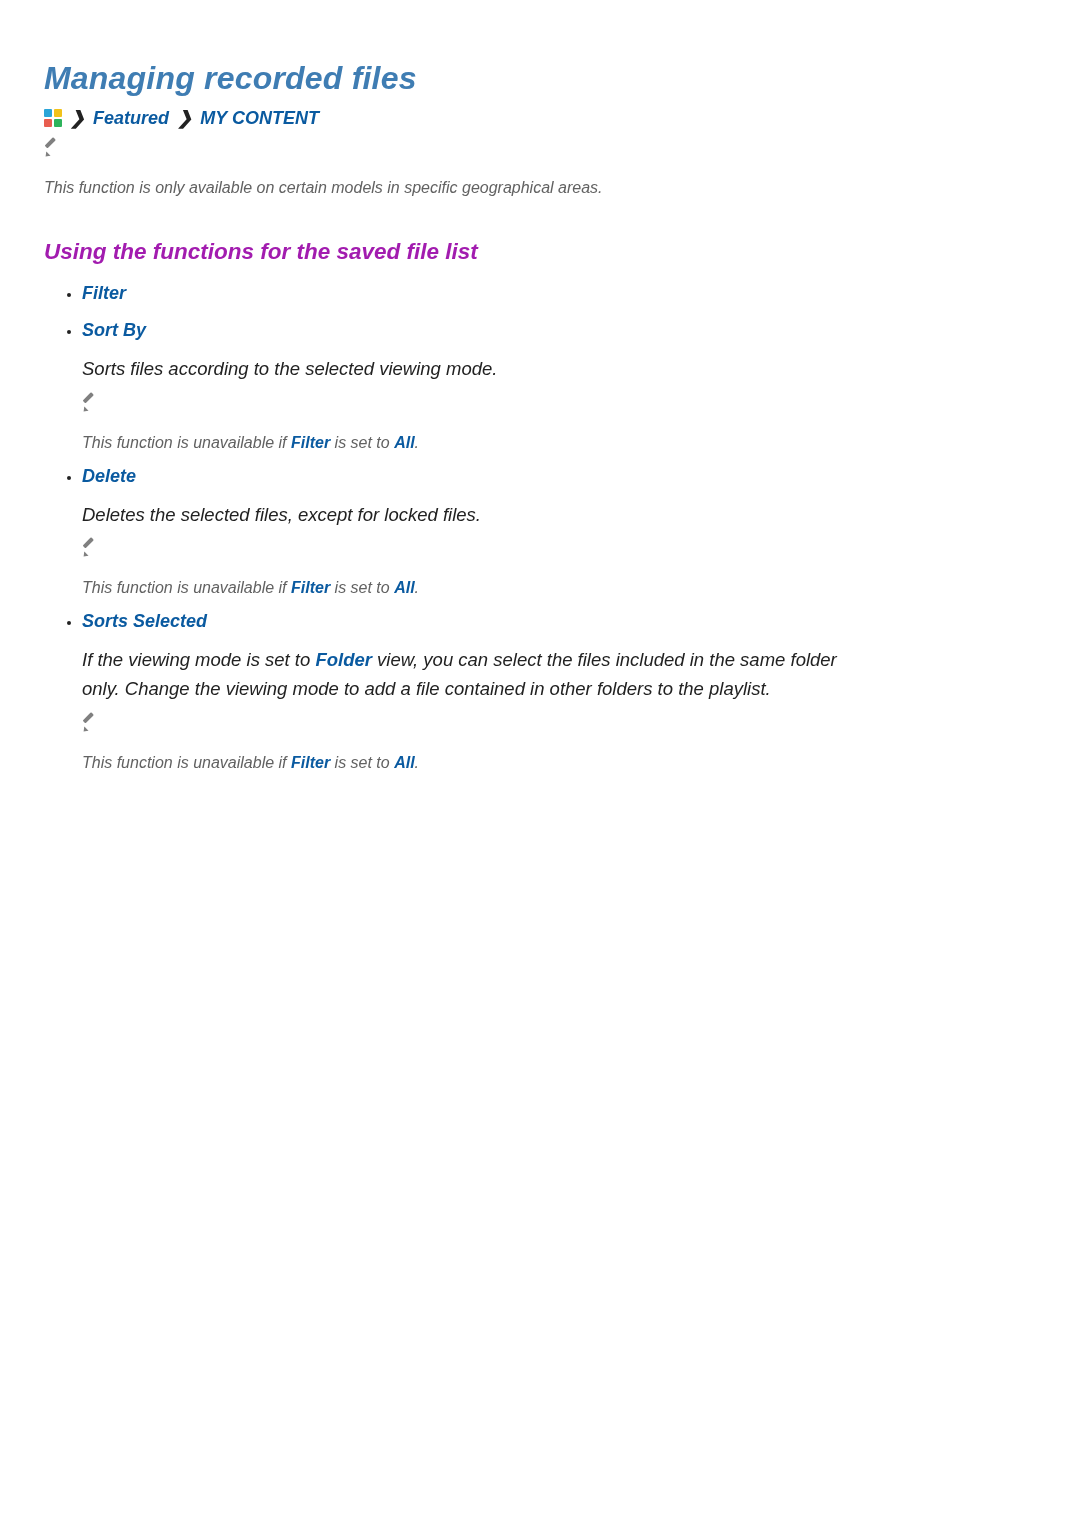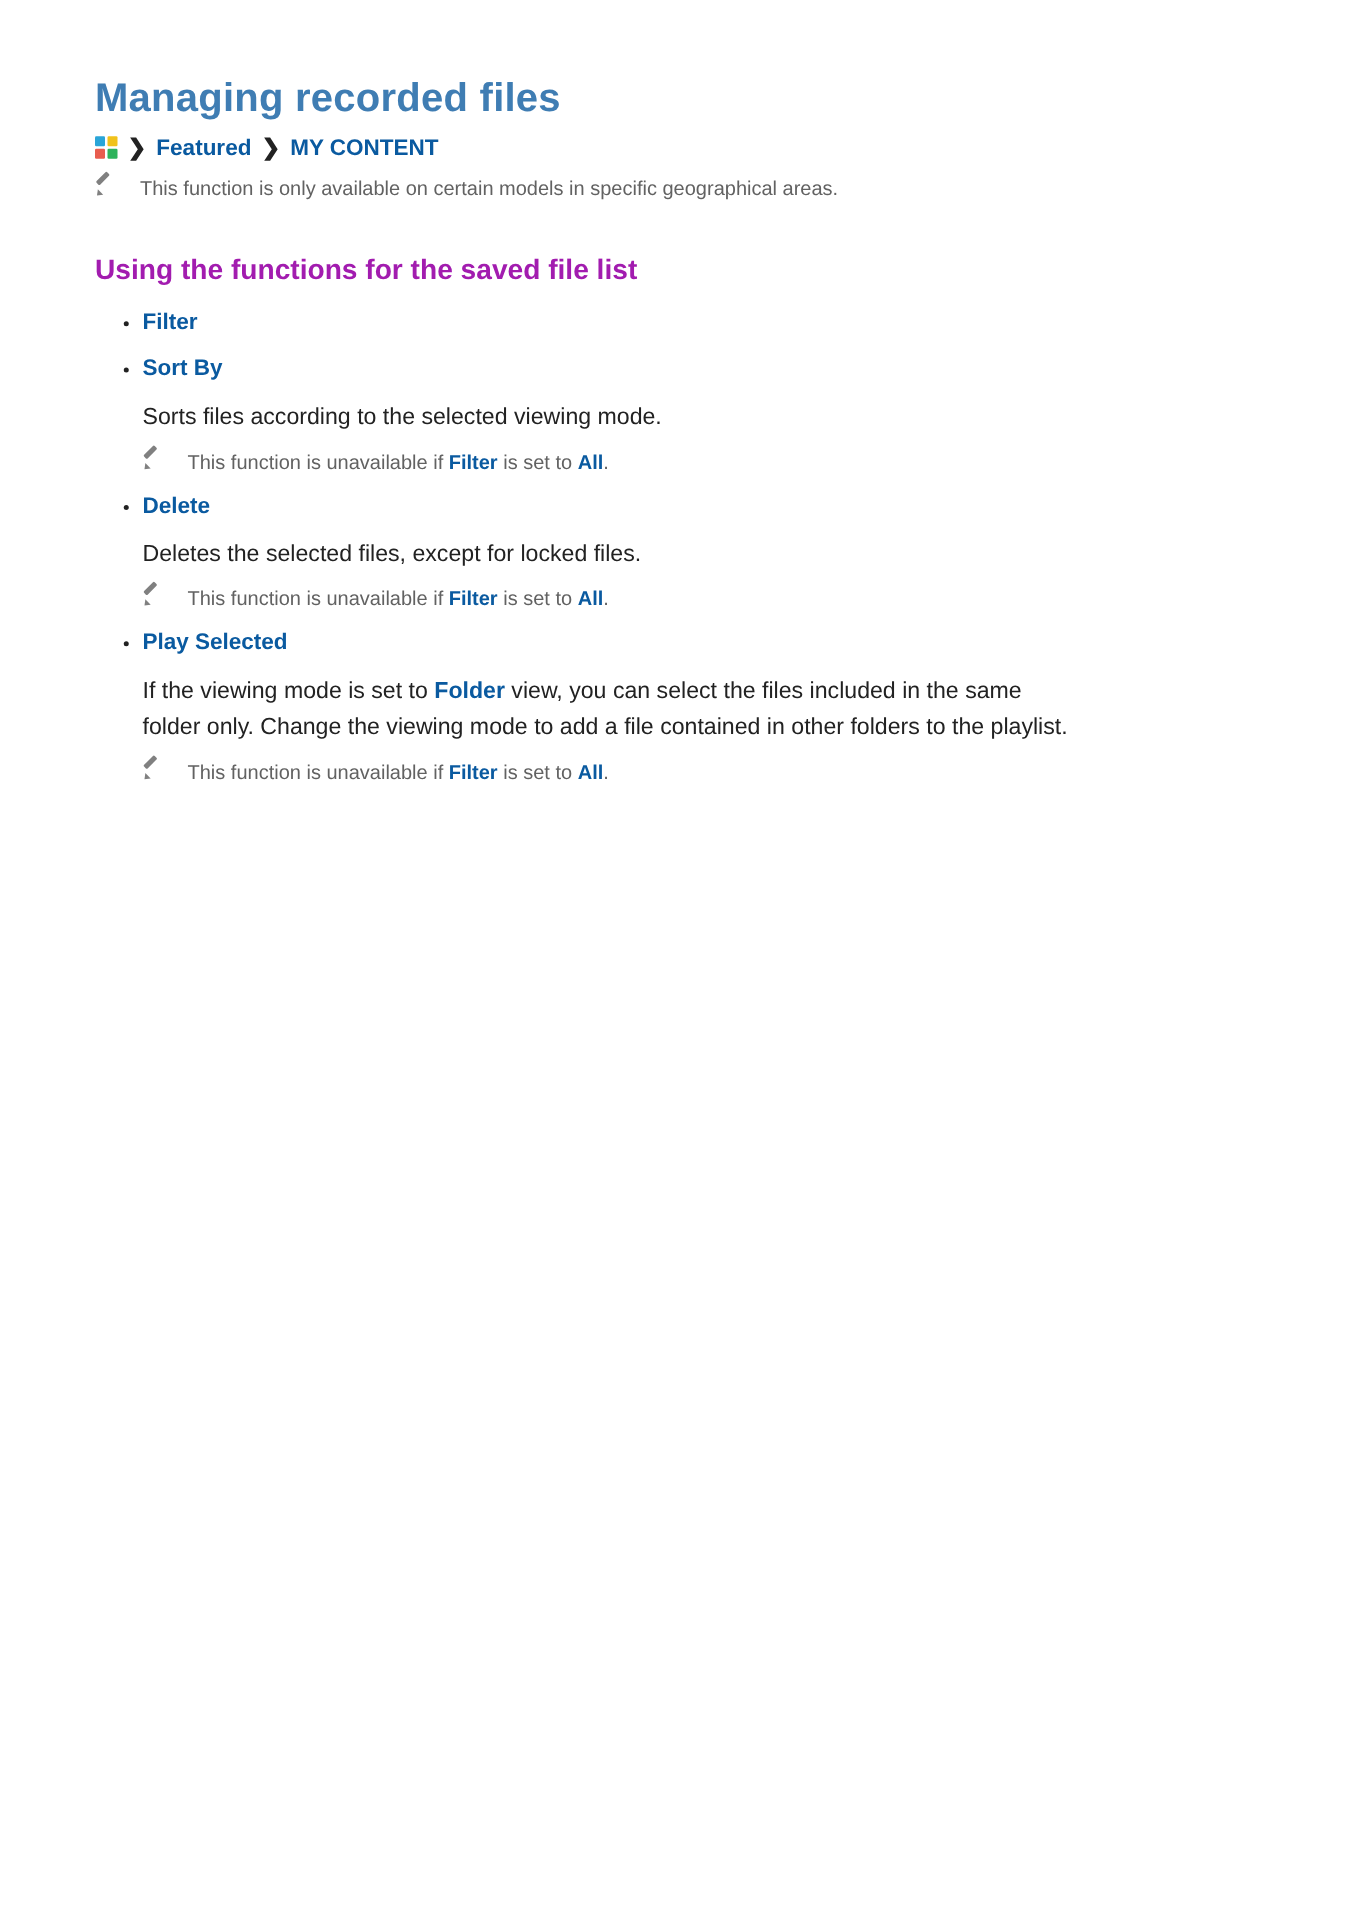--- a/index.html
+++ b/index.html
@@ -6,21 +6,22 @@
     margin: 0;
     padding: 0;
     background: #ffffff;
     font-family: Arial, "Helvetica Neue", Helvetica, sans-serif;
     color: #222;
   }
   .page {
     width: 933px;
     min-height: 1527px;
     box-sizing: border-box;
-    padding: 60px 68px 60px 76px;
+    padding: 60px 68px 60px 44px;
+    font-style: italic;
   }
   h1.title {
     margin: 0 0 10px 0;
     font-size: 32px;
     font-weight: 600;
     color: #3f7db3;
     letter-spacing: 0.2px;
   }
   .breadcrumb {
     display: flex;
@@ -55,25 +56,26 @@
   .hub-icon .c { left:0; bottom:0; background:#e85d4f; }
   .hub-icon .d { right:0; bottom:0; background:#2eb35b; }
   p.intro {
     margin: 6px 0 12px 0;
     font-size: 18.5px;
     line-height: 1.45;
     color: #222;
   }
   .note {
     display: flex;
-    align-items: flex-end;
+    align-items: flex-start;
     gap: 18px;
     color: #626262;
     font-size: 16px;
     margin: 8px 0 20px 0;
+    flex-direction: column;
   }
   .note .note-icon {
     flex: 0 0 auto;
     width: 18px;
     height: 18px;
     margin-top: 2px;
   }
   .note-inline { margin: 8px 0 14px 0; }
   .pencil {
     display: inline-block;
@@ -190,21 +192,21 @@
       <div class="item-body">Deletes the selected files, except for locked files.</div>
       <div class="note note-inline indent-note">
         <span class="note-icon"><span class="pencil"></span></span>
         <span class="note-text">
           <span>This function is unavailable if </span><span class="kw">Filter</span><span> is set to </span><span class="kw">All</span><span>.</span>
         </span>
       </div>
     </li>
 
     <li class="li-block">
-      <span class="item-head">Play Selected</span>
+      <span class="item-head">Sorts Selected</span>
       <div class="item-body">
         <span>If the viewing mode is set to </span><span class="kw">Folder</span><span> view, you can select the files included in the same folder only. Change the viewing mode to add a file contained in other folders to the playlist.</span>
       </div>
       <div class="note note-inline indent-note">
         <span class="note-icon"><span class="pencil"></span></span>
         <span class="note-text">
           <span>This function is unavailable if </span><span class="kw">Filter</span><span> is set to </span><span class="kw">All</span><span>.</span>
         </span>
       </div>
     </li>

